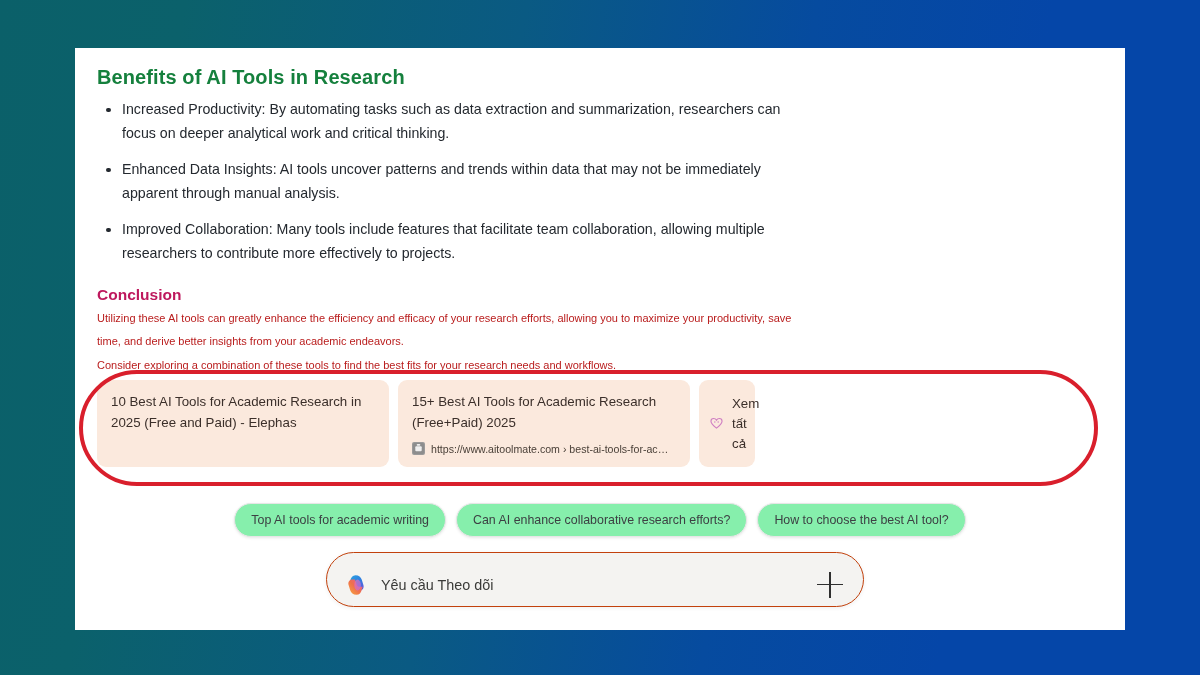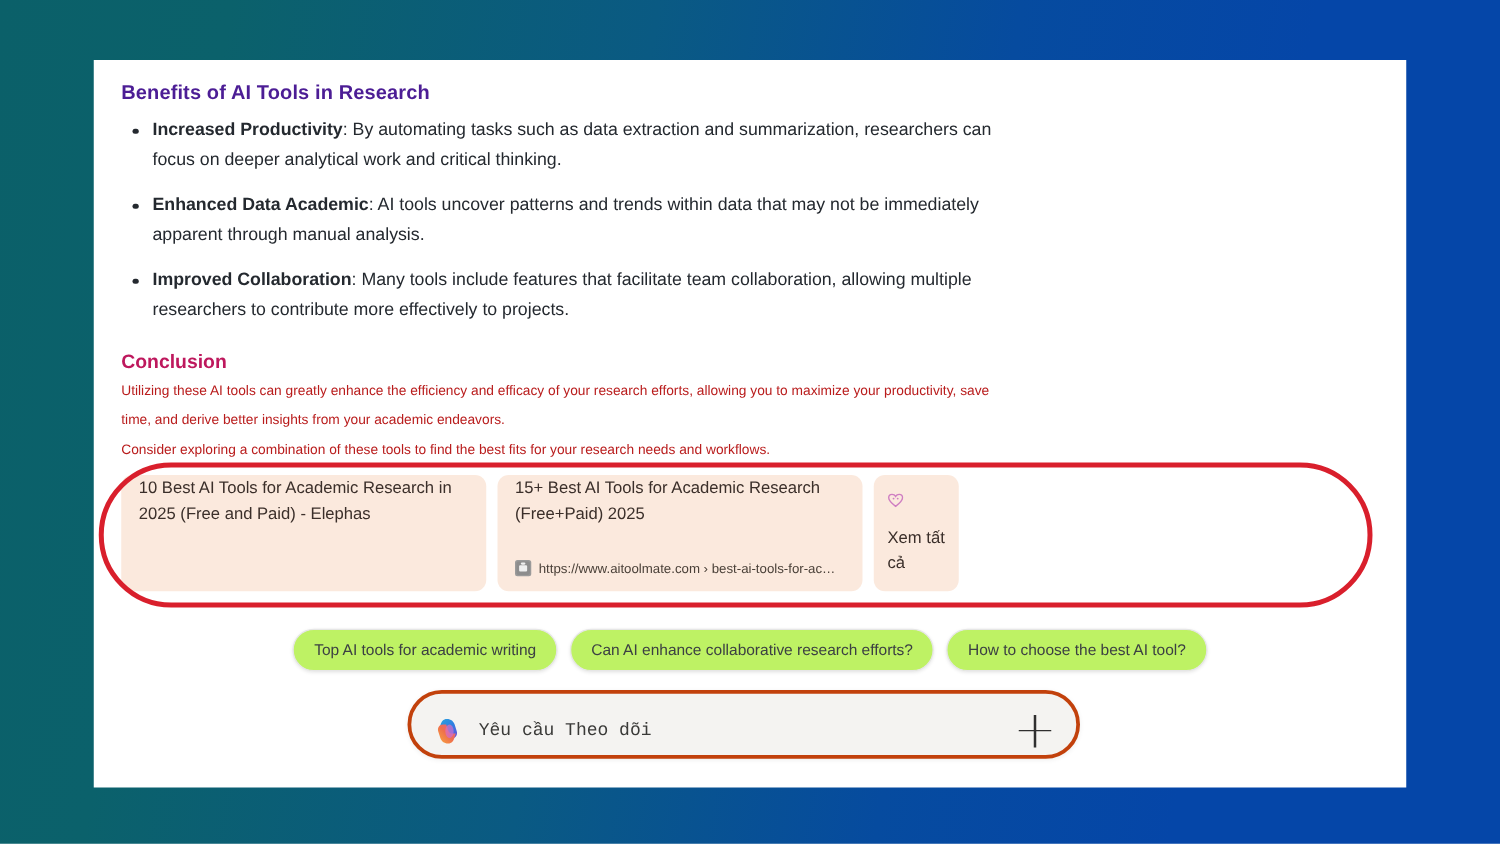--- a/index.html
+++ b/index.html
@@ -18,23 +18,23 @@
     position: absolute;
     left: 75px; top: 48px;
     width: 1050px; height: 582px;
     background: #ffffff;
     overflow: hidden;
   }
 
   
   .article { padding: 18px 22px 0 22px; }
   .h-sec {
-    font-size: 16px;
+    font-size: 20px;
     font-weight: bold;
-    color: #4c1d95;
+    color: #15803d;
     letter-spacing: .1px;
     margin-bottom: 9px;
   }
   ul.bullets { list-style: none; margin: 0 0 0 4px; }
   ul.bullets li {
     position: relative;
     padding-left: 21px;
     font-size: 14.2px;
     line-height: 23.5px;
     color: #24292f;
@@ -42,21 +42,21 @@
     max-width: 712px;
   }
   ul.bullets li:before {
     content: "";
     position: absolute;
     left: 5px; top: 9.5px;
     width: 4.5px; height: 4.5px;
     border-radius: 50%;
     background: #24292f;
   }
-  ul.bullets li b { font-weight: bold; }
+  ul.bullets li b { font-weight: normal; }
   .concl-head {
     font-size: 15.5px;
     font-weight: bold;
     color: #be185d;
     margin: 21px 0 3px 0;
   }
   .concl-p {
     font-size: 11px;
     line-height: 23.3px;
     color: #b91c1c;
@@ -68,24 +68,23 @@
     position: absolute;
     left: 97px; top: 380px;
     display: flex;
     gap: 9px;
     align-items: stretch;
   }
   .cite-card {
     width: 292px;
     background: #fbe9dd;
     border-radius: 9px;
-    padding: 0 14px 12px 14px;
+    padding: 12px 14px 12px 14px;
     display: flex;
     flex-direction: column;
-    justify-content: space-between;
   }
   .cite-title {
     font-size: 13.3px;
     line-height: 20.5px;
     color: #3b2f2a;
   }
   .cite-url-row {
     display: flex;
     align-items: center;
     gap: 6px;
@@ -105,27 +104,28 @@
   .fav-tri { background: transparent; border-radius: 0; }
   .cite-url {
     font-size: 10.6px;
     color: #4a4038;
     white-space: nowrap;
     overflow: hidden;
     text-overflow: ellipsis;
     max-width: 252px;
   }
   .seeall-card {
-    width: 68px;
+    width: 56px;
     background: #fbe9dd;
     border-radius: 9px;
     padding: 13px 11px;
     display: flex;
-    flex-direction: column;
+    flex-direction: row;
     gap: 9px;
+    align-items: center;
   }
   .seeall-label {
     font-size: 13.3px;
     line-height: 20px;
     color: #3b2f2a;
   }
 
   
   #redbox {
     position: absolute;
@@ -138,43 +138,42 @@
 
   
   #chips {
     position: absolute;
     left: 0; right: 0; top: 503px;
     display: flex;
     justify-content: center;
     gap: 10px;
   }
   .chip {
-    background: #bef264;
+    background: #86efac;
     border: 1px solid #e6e6e6;
     border-radius: 18px;
     padding: 9px 16px;
     font-size: 12.4px;
     color: #3c4043;
     box-shadow: 0 1px 3px rgba(0,0,0,.10);
     white-space: nowrap;
   }
 
   
   #composer {
     position: absolute;
     left: 326px; top: 552px;
     width: 538px; height: 55px;
     background: #f4f3f1;
-    border: 3px solid #c2410c;
+    border: 1px solid #c2410c;
     border-radius: 28px;
     display: flex;
     align-items: center;
     padding: 10px 20px 0 17px;
     box-shadow: 0 1px 4px rgba(0,0,0,.07);
-    font-family: Liberation Mono, monospace;
   }
   #copilot-logo { width: 24px; height: 24px; flex: 0 0 24px; }
   .composer-text {
     flex: 1;
     margin-left: 13px;
     font-size: 14.4px;
     color: #3a3a38;
   }
   .plus-btn {
     width: 26px; height: 26px;
@@ -197,21 +196,21 @@
 
   <div class="article">
 
     <div class="h-sec">Benefits of AI Tools in Research</div>
 
     <ul class="bullets">
       <li>
         <b>Increased Productivity</b><span>: By automating tasks such as data extraction and summarization, researchers can focus on deeper analytical work and critical thinking.</span>
       </li>
       <li>
-        <b>Enhanced Data Academic</b><span>: AI tools uncover patterns and trends within data that may not be immediately apparent through manual analysis.</span>
+        <b>Enhanced Data Insights</b><span>: AI tools uncover patterns and trends within data that may not be immediately apparent through manual analysis.</span>
       </li>
       <li>
         <b>Improved Collaboration</b><span>: Many tools include features that facilitate team collaboration, allowing multiple researchers to contribute more effectively to projects.</span>
       </li>
     </ul>
 
     <div class="concl-head">Conclusion</div>
     <div class="concl-p">Utilizing these AI tools can greatly enhance the efficiency and efficacy of your research efforts, allowing you to maximize your productivity, save time, and derive better insights from your academic endeavors.</div>
     <div class="concl-p">Consider exploring a combination of these tools to find the best fits for your research needs and workflows.</div>
 

